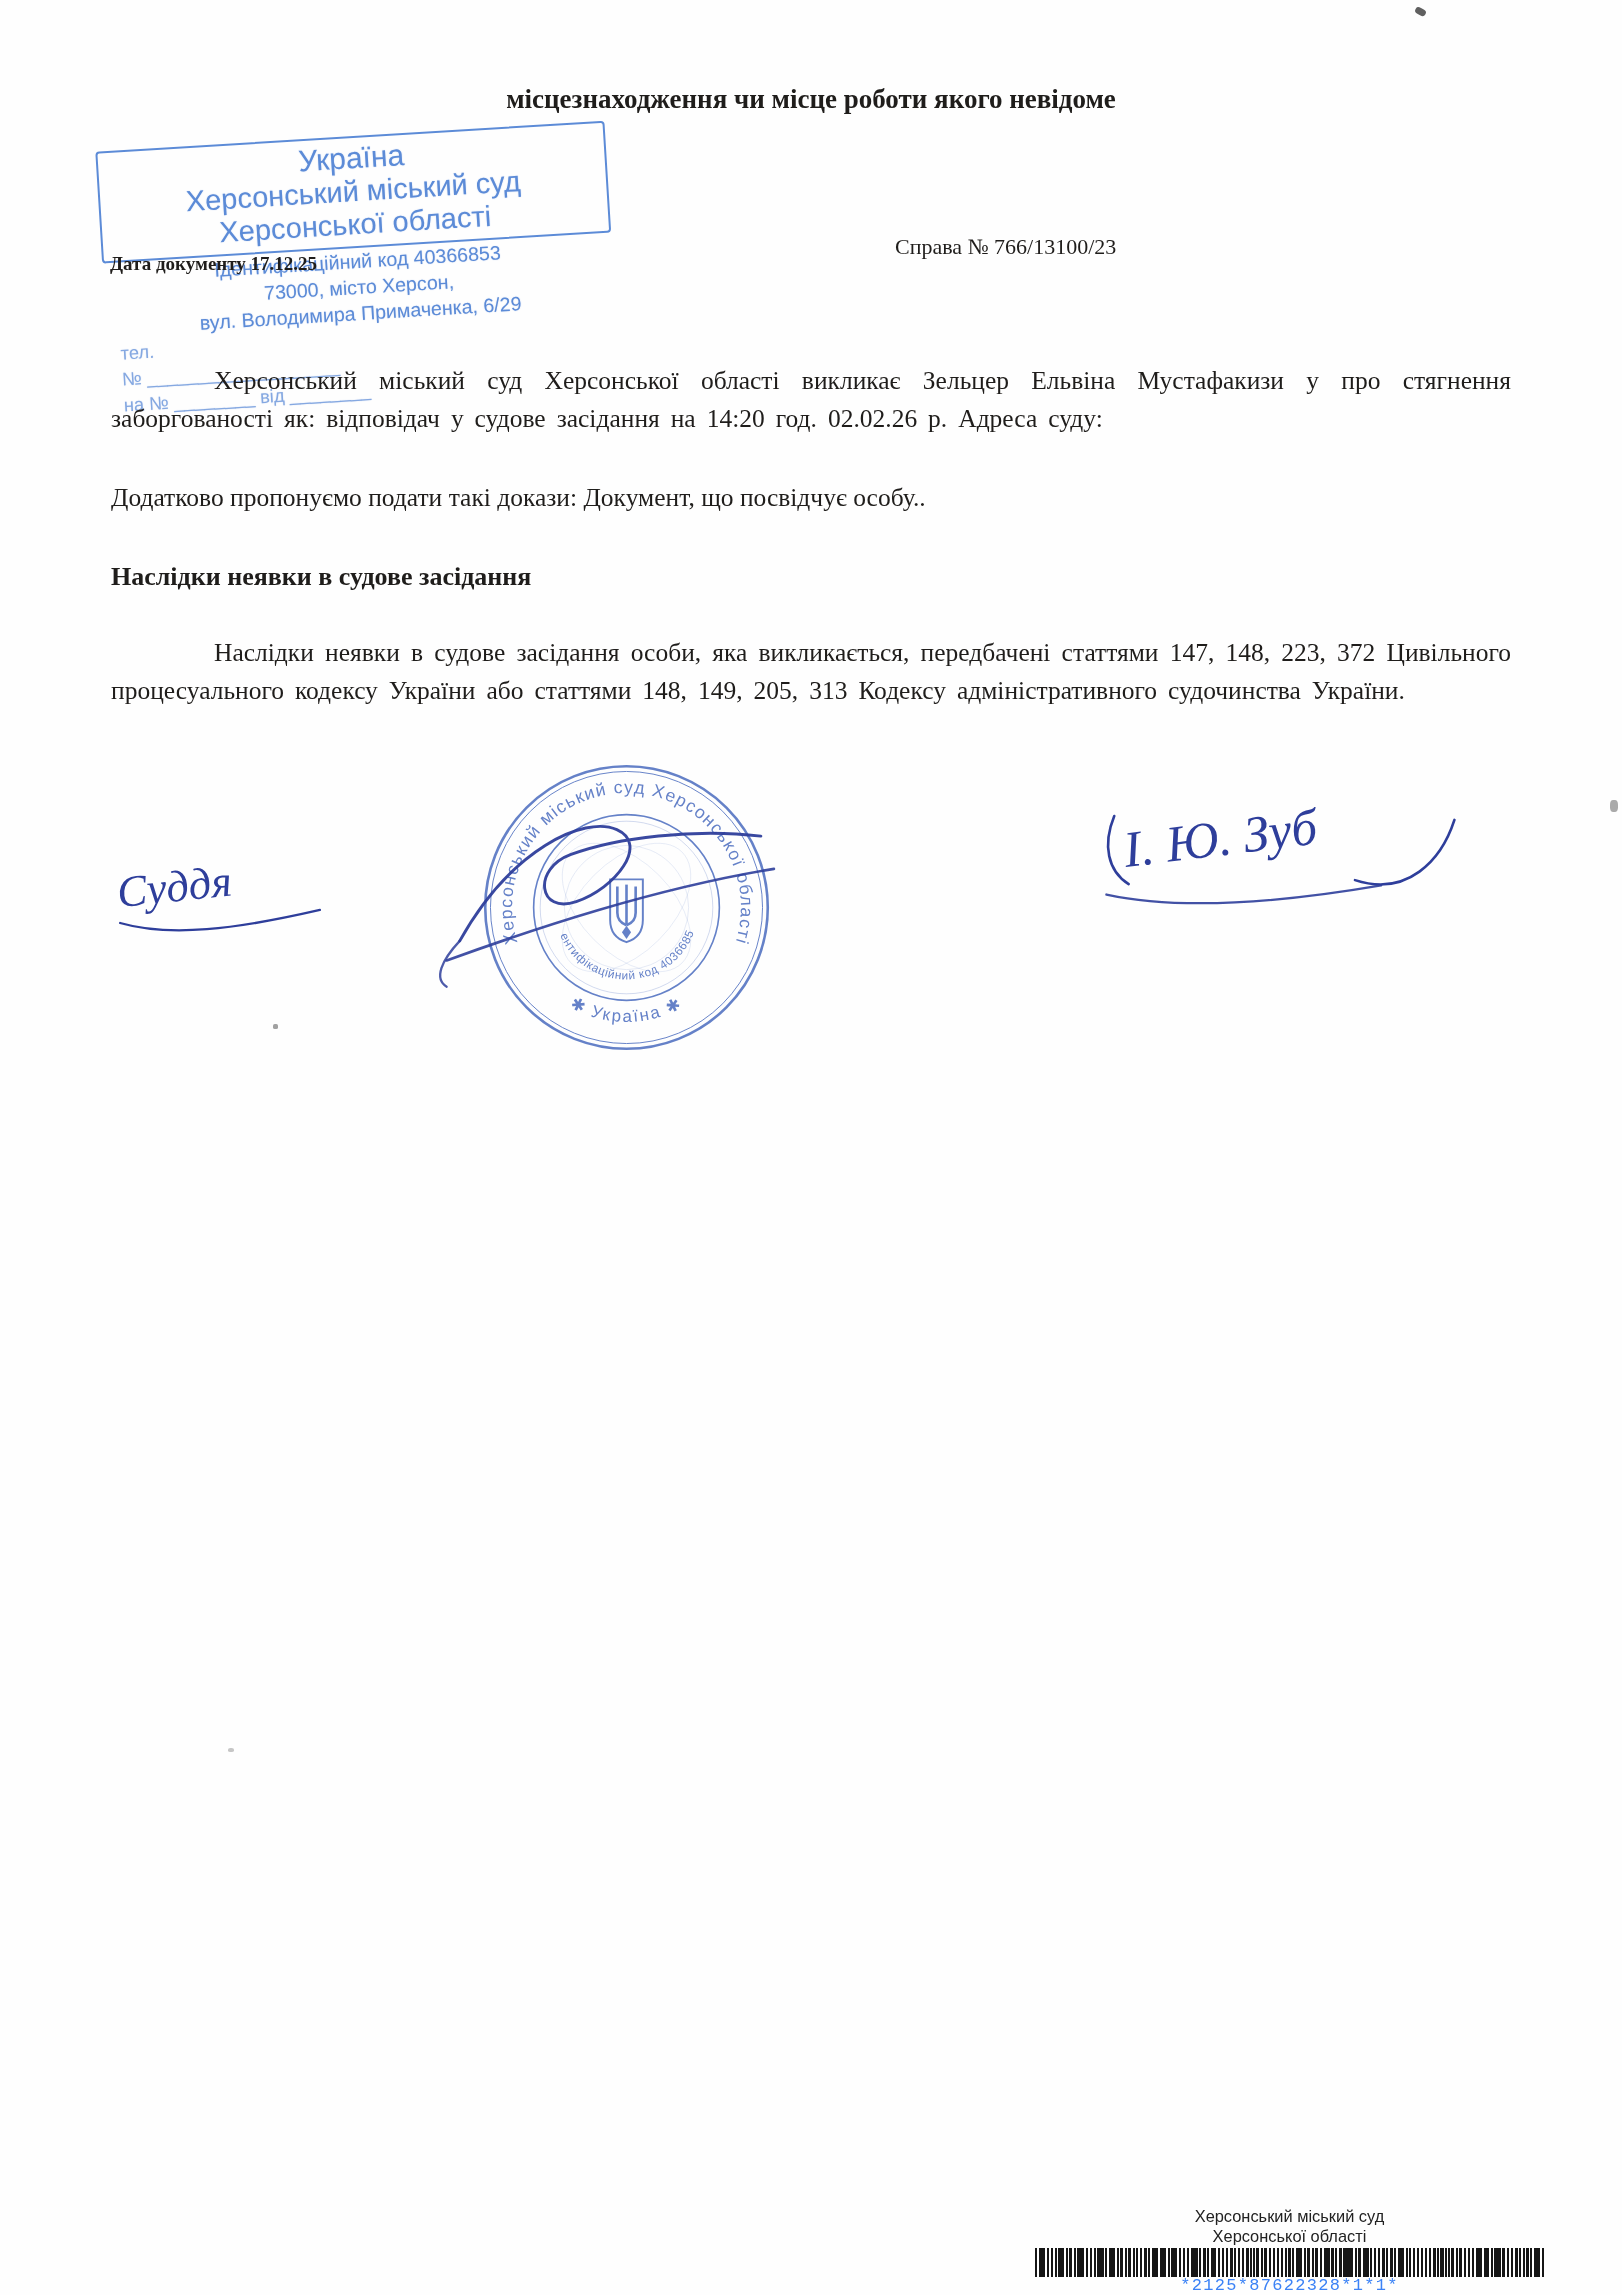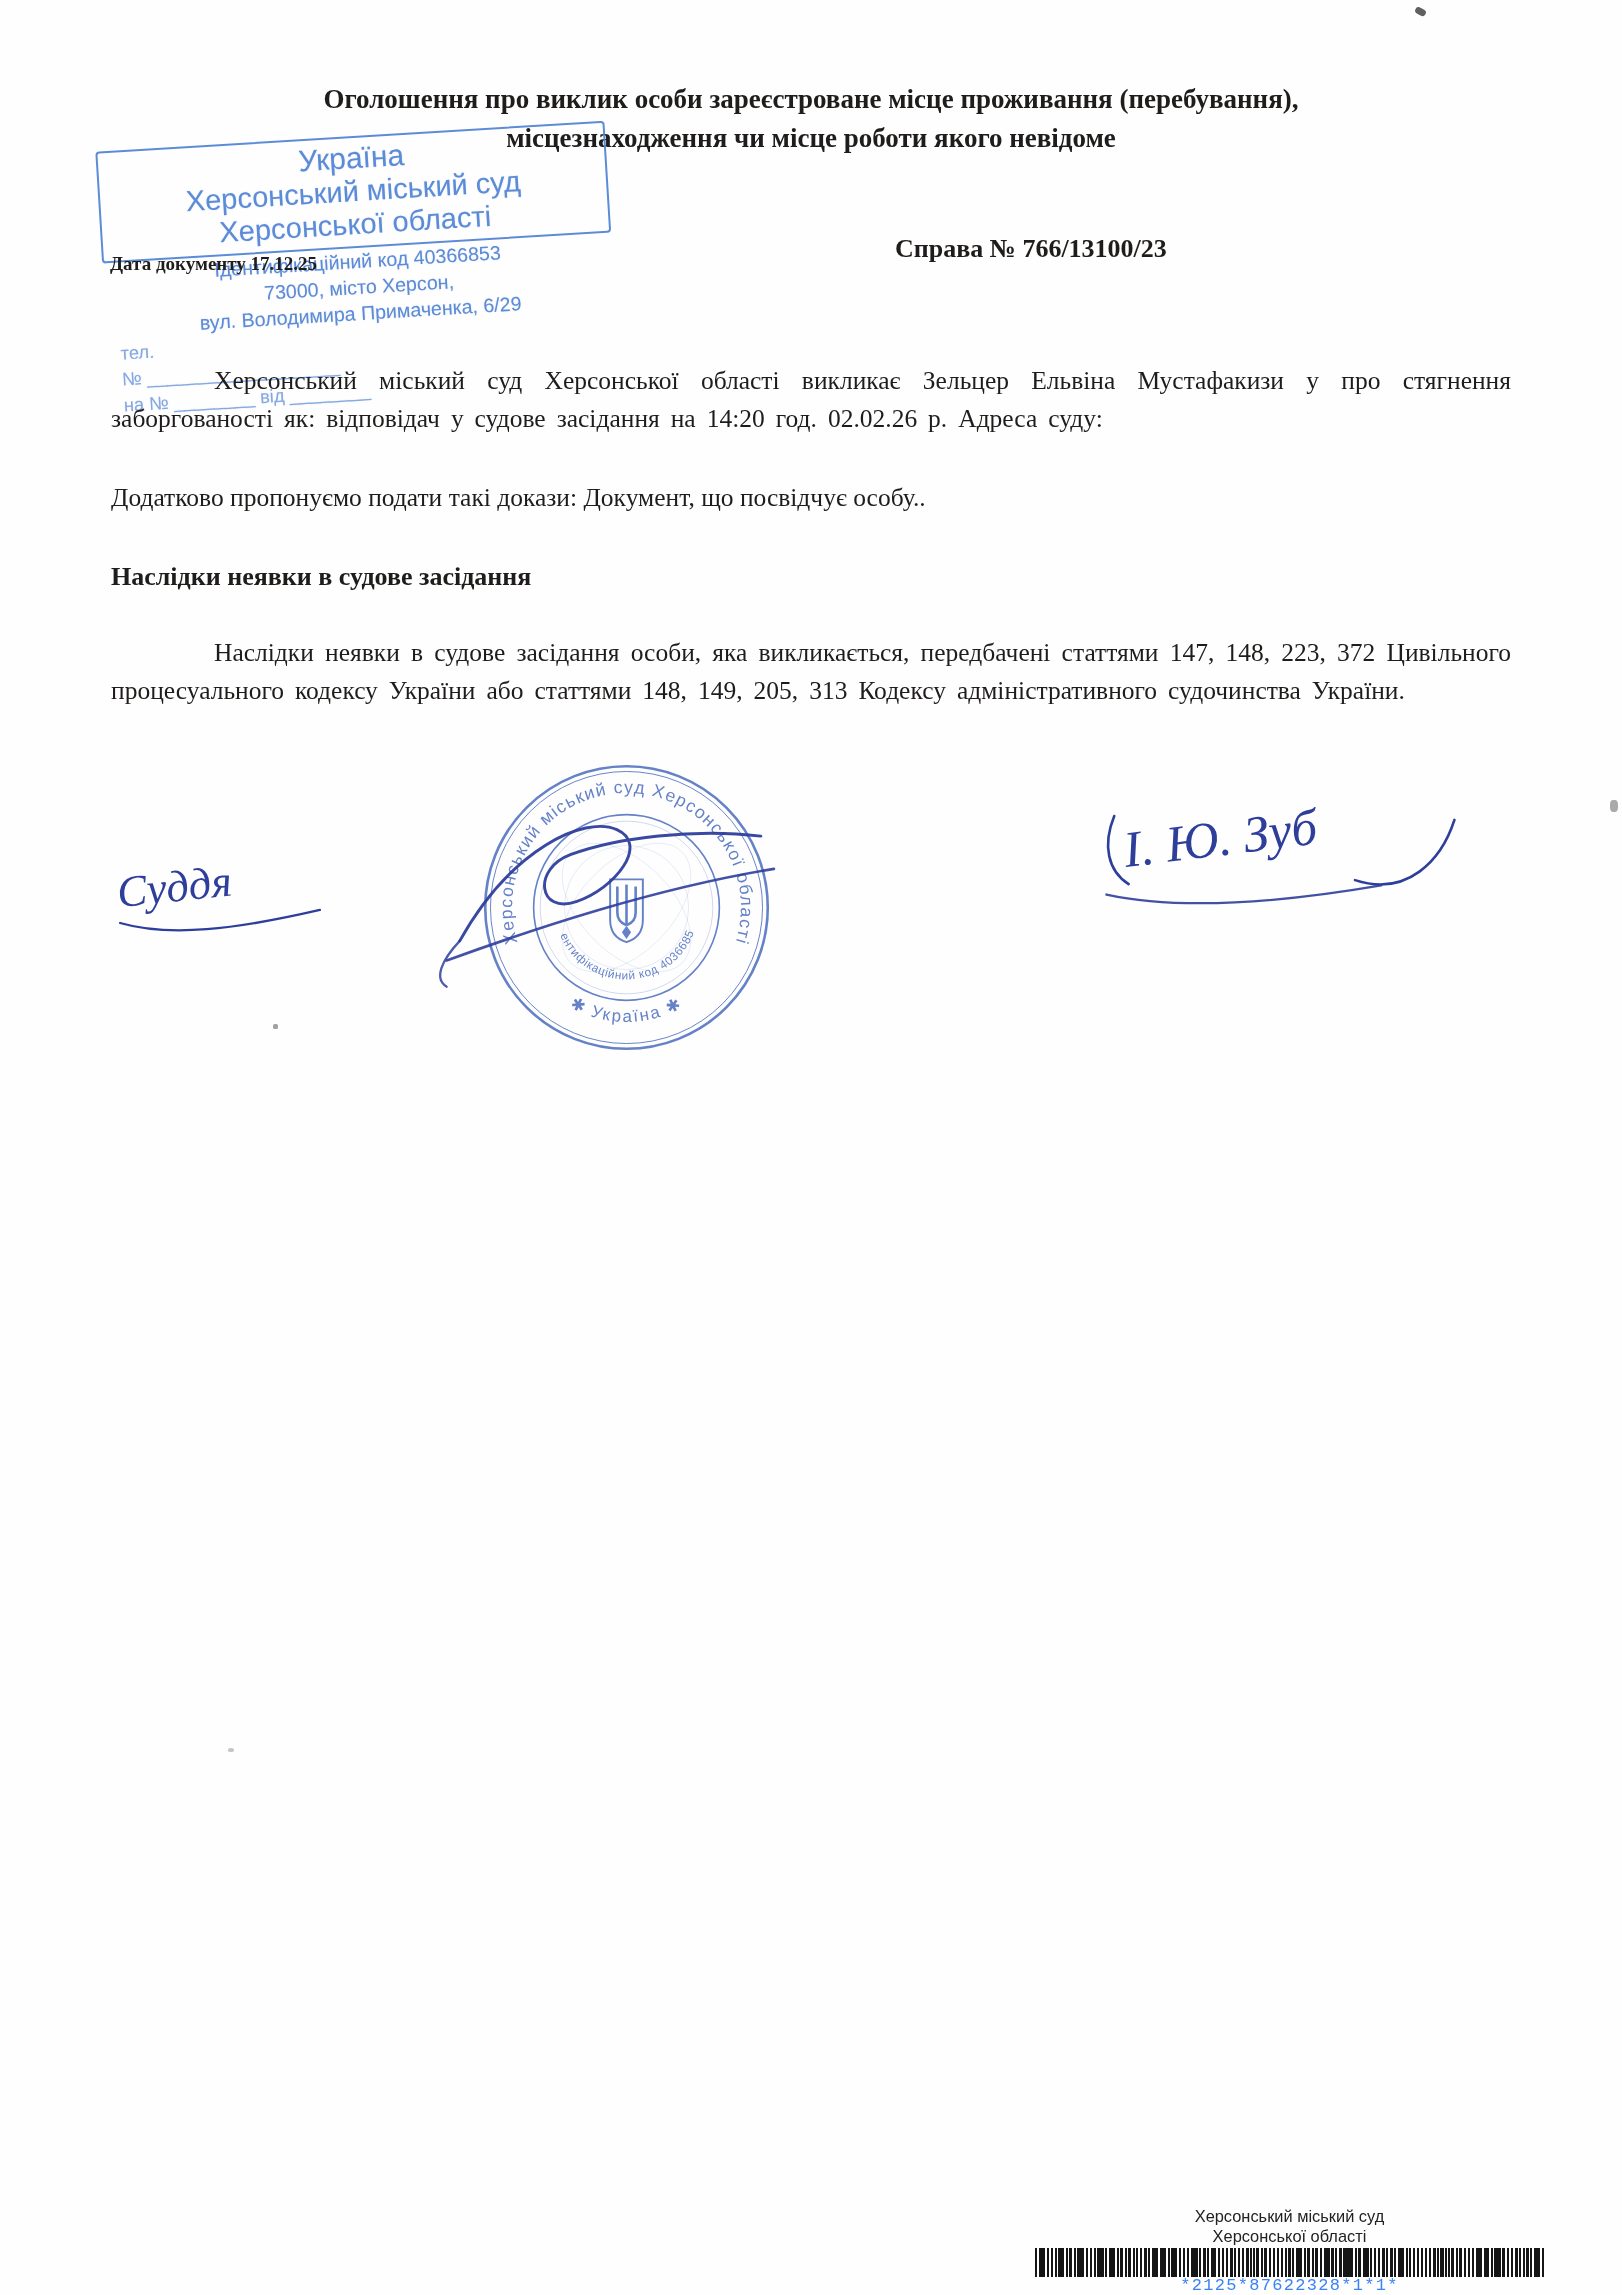--- a/index.html
+++ b/index.html
@@ -44,21 +44,21 @@
   .stamp-region{font-size:29px;line-height:33px;}
   .stamp-small{font-size:19.6px;line-height:26px;}
   .stamp-faint{opacity:.75;font-size:18.3px;line-height:26px;text-align:left;padding-left:13px;}
   
   .date-line{
     position:absolute;left:110px;top:253px;
     font-weight:bold;font-size:19px;z-index:2;
   }
   .case-line{
     position:absolute;left:895px;top:234px;
-    font-weight:bold;font-size:26px;z-index:2;
+    font-weight:normal;font-size:22px;z-index:2;
   }
   
   .main-text{
     position:absolute;left:111px;top:346px;width:1400px;z-index:2;
     font-size:25.5px;line-height:38px;
   }
   .main-text p{text-align:justify;}
   .p-indent{text-indent:103px;word-spacing:4.6px;margin-top:16px;}
   .p-plain{text-indent:0;margin-top:41px;}
   .section-heading{
@@ -103,21 +103,20 @@
   .sp2{left:1610px;top:800px;width:7.9px;height:11.8px;opacity:.45;}
   .sp3{left:273px;top:1024px;width:4.6px;height:4.6px;opacity:.5;}
   .sp4{left:228px;top:1748px;width:5.9px;height:3.9px;opacity:.3;}
 </style>
 </head>
 <body>
 
 <div class="page">
 
   <div class="doc-title">
-    <div>Оголошення про виклик особи зареєстроване місце проживання (перебування),</div>
     <div>місцезнаходження чи місце роботи якого невідоме</div>
   </div>
 
   <div class="corner-stamp">
     <div class="stamp-box">
       <div class="stamp-country">Україна</div>
       <div class="stamp-court">Херсонський міський суд</div>
       <div class="stamp-region">Херсонської області</div>
     </div>
     <div class="stamp-small">Ідентифікаційний код 40366853</div>

